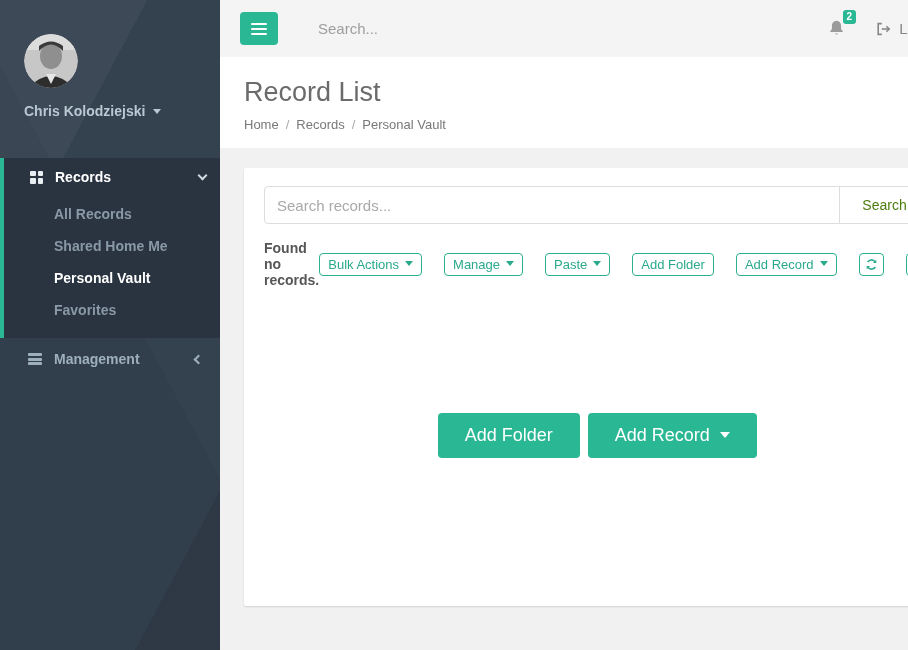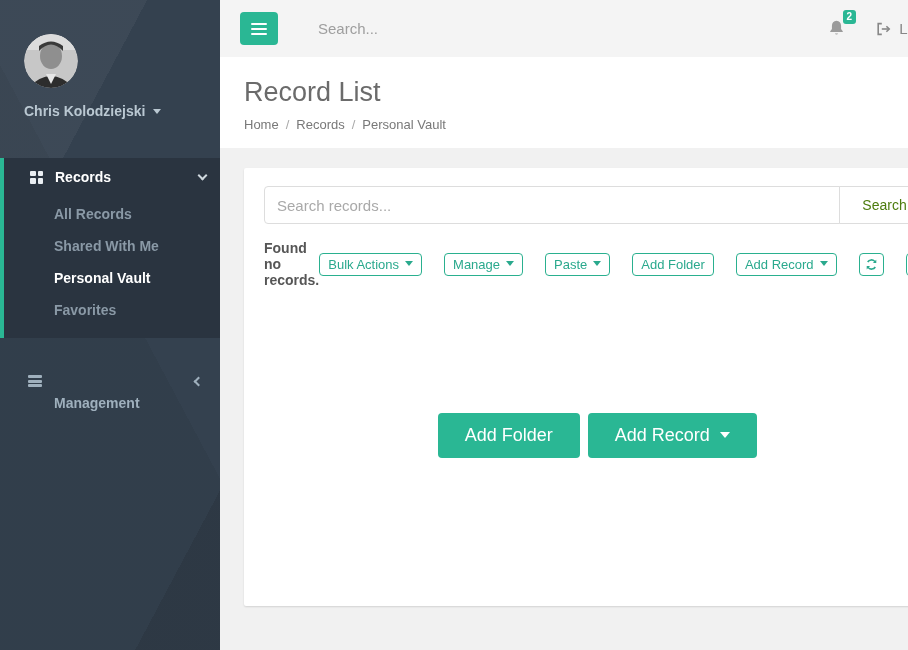--- a/index.html
+++ b/index.html
@@ -29,21 +29,21 @@
   .grid-icon { width: 13px; height: 13px; display: grid; grid-template-columns: 1fr 1fr; gap: 2px; }
   .grid-icon span { background: #e9eef2; border-radius: 1px; }
   .chev { width: 7px; height: 7px; border-right: 2px solid currentColor; border-bottom: 2px solid currentColor; display: inline-block; }
   .chev-down { transform: rotate(45deg); margin-top: -3px; color: #cfd8de; }
   .chev-left { transform: rotate(135deg); color: #9fb0bd; }
   .submenu { list-style: none; padding: 2px 0 12px; }
   .submenu li { padding: 8px 10px 8px 50px; font-size: 14px; font-weight: bold; color: #8a99a6; cursor: pointer; }
   .submenu li.active { color: #ffffff; }
   .menu-item { display: flex; align-items: center; padding: 13px 18px 13px 28px;
     color: #9fb0bd; font-size: 14px; font-weight: bold; cursor: pointer; }
-  .menu-item .menu-label { flex: 1; margin-left: 12px; margin-top: 44px; }
+  .menu-item .menu-label { flex: 1; margin-left: 12px; }
   .list-icon { width: 14px; height: 12px; display: flex; flex-direction: column; justify-content: space-between; }
   .list-icon span { height: 3px; background: #9fb0bd; border-radius: 1px; }
 
   
   .main { flex: 1; display: flex; flex-direction: column; background: #f1f1f1; }
 
   .topbar { height: 57px; background: #f4f4f4; display: flex; align-items: center; padding: 0 22px 0 20px; flex-shrink: 0; gap: 24px; }
   .hamburger-btn { width: 38px; height: 33px; background: #2ab794; border: none; border-radius: 4px;
     display: flex; flex-direction: column; justify-content: center; align-items: center; gap: 3px; cursor: pointer; }
   .hamburger-btn span { width: 16px; height: 2px; background: #ffffff; border-radius: 1px; }
@@ -125,21 +125,21 @@
               <span></span>
               <span></span>
               <span></span>
               <span></span>
             </span>
           <span class="menu-label">Records</span>
           <span class="chev chev-down"></span>
         </div>
         <ul class="submenu">
           <li>All Records</li>
-          <li>Shared With Me</li>
+          <li>Shared Home Me</li>
           <li class="active">Personal Vault</li>
           <li>Favorites</li>
         </ul>
       </div>
 
       <div class="menu-item">
         <span class="list-icon">
             <span></span>
             <span></span>
             <span></span>

